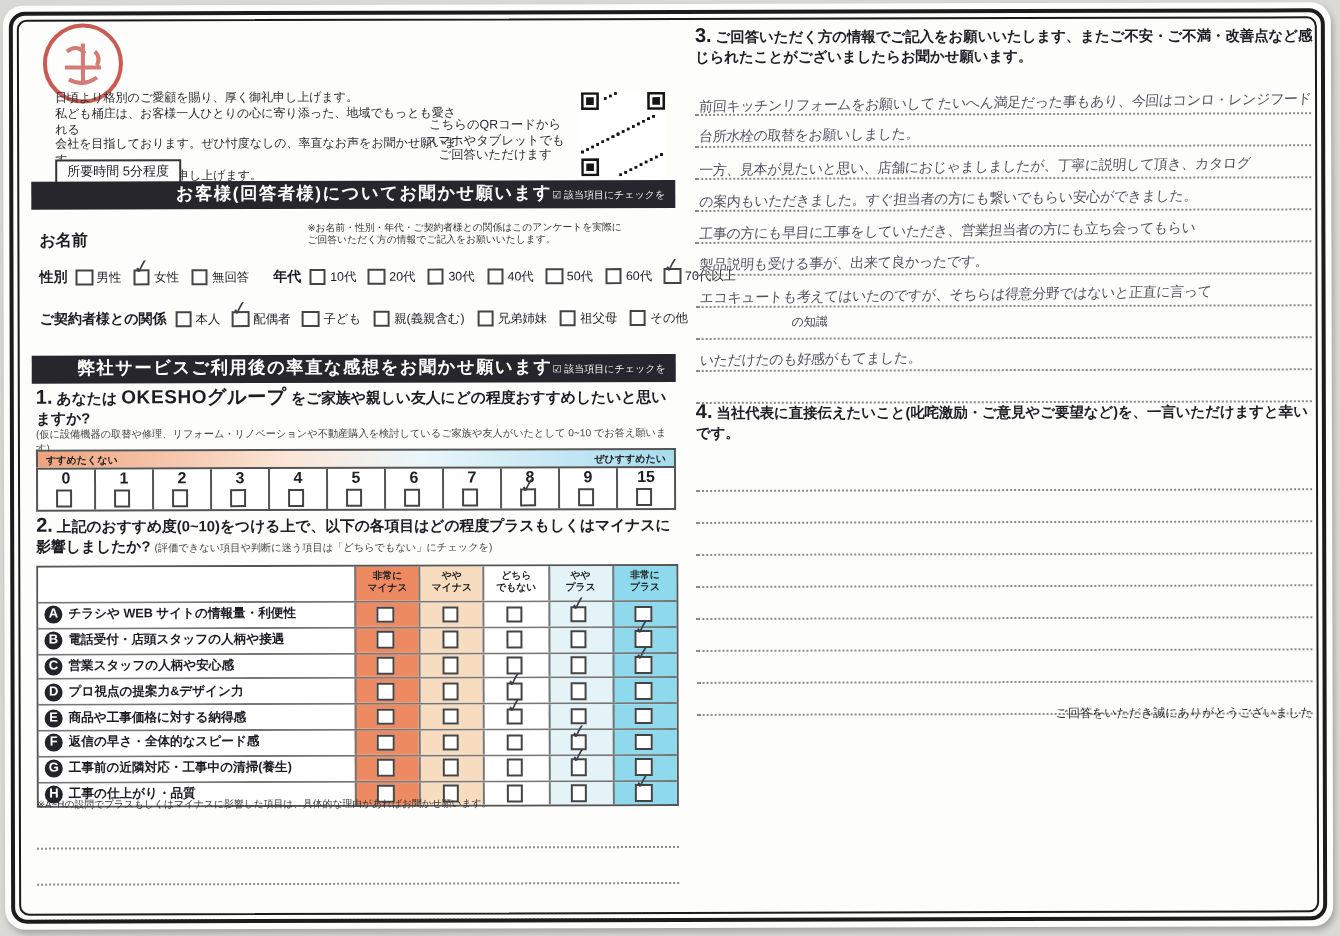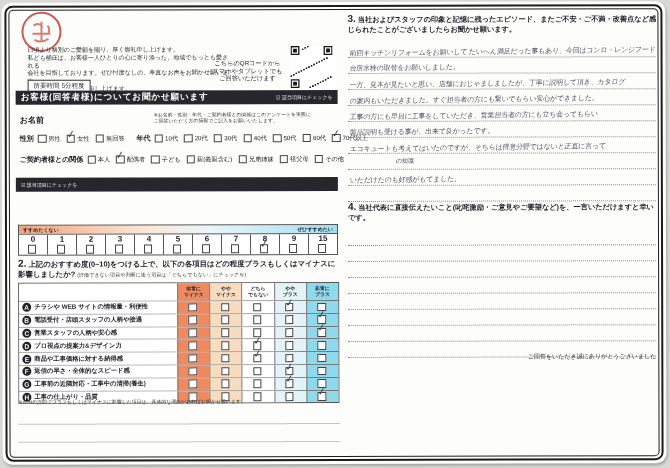--- a/index.html
+++ b/index.html
@@ -11,21 +11,21 @@
   .abs{position:absolute;}
   
   .seal{left:20px;top:9px;width:36px;height:36px;border:2px solid var(--seal);border-radius:50%;opacity:.85;}
   .seal svg{width:100%;height:100%;}
   .title{left:76px;top:13px;font-size:16.5px;font-weight:bold;letter-spacing:2.5px;}
   .intro{left:26px;top:44px;width:202px;font-size:6px;line-height:7.8px;color:#2a2a30;}
   .timebox{left:26px;top:77px;border:1px solid #333;padding:1px 5px;font-size:6.5px;background:#fff;}
   .qrnote{left:206px;top:57px;width:80px;font-size:6.2px;line-height:7.6px;text-align:center;color:#2a2a30;}
   .qr{left:289px;top:44px;width:42px;height:42px;}
   
-  .bar{left:14px;width:322px;height:14px;background:var(--bar);color:#fff;display:flex;align-items:center;justify-content:space-between;padding:0 5px;box-sizing:border-box;}
+  .bar{left:14px;width:322px;height:14px;background:var(--bar);color:#fff;display:flex;align-items:center;justify-content:flex-end;padding:0 5px;box-sizing:border-box;}
   .bar .btitle{font-size:8.6px;font-weight:bold;letter-spacing:.8px;white-space:nowrap;}
   .bar .badge{font-size:5px;white-space:nowrap;opacity:.95;}
   
   .flabel{font-weight:bold;font-size:7px;margin-right:4px;white-space:nowrap;}
   .optrow{display:flex;align-items:center;white-space:nowrap;}
   .optgroup{display:flex;align-items:center;}
   .opt{display:inline-flex;align-items:center;margin-right:6px;}
   .cb{position:relative;display:inline-block;width:6.5px;height:6.5px;border:1px solid #444;background:#fff;margin-right:2px;flex:none;}
   .tick{position:absolute;left:-1px;top:-6px;font-size:10px;font-weight:bold;color:var(--ink);transform:rotate(-8deg);line-height:10px;}
   .ol{font-size:6.2px;}
@@ -251,23 +251,28 @@
             <span class="ol">祖父母</span>
           </span>
           <span class="opt">
             <span class="cb"></span>
             <span class="ol">その他</span>
           </span>
         </span>
     </div>
 
     <div class="abs bar" style="top:175px">
+      <span class="btitle">弊社サービスご利用後の率直な感想をお聞かせ願います</span>
       <span class="badge">☑ 該当項目にチェックを</span>
     </div>
 
+    <div class="abs" style="left:16px;top:192px;width:321px;">
+      <div class="qtext"><span class="qnum">1.</span><span>あなたは</span> <span class="brand">OKESHOグループ</span> <span>をご家族や親しい友人にどの程度おすすめしたいと思いますか?</span></div>
+      <div class="qnote">(仮に設備機器の取替や修理、リフォーム・リノベーションや不動産購入を検討しているご家族や友人がいたとして 0~10 でお答え願います)</div>
+    </div>
     <div class="abs scaleband">
       <span>すすめたくない</span>
       <span>ぜひすすめたい</span>
     </div>
     <div class="abs scalerow" id="scalerow">
         <div class="scell">
           <span class="snum">0</span>
           <span class="cb"></span>
         </div>
         <div class="scell">
@@ -522,21 +527,21 @@
         </div>
       </div>
     <div class="abs footnote">※A~Hの設問でプラスもしくはマイナスに影響した項目は、具体的な理由があればお聞かせ願います。</div>
     <div class="abs linegrp" style="left:16px;top:404px;width:321px;">
         <div class="dline" style="height:17px"></div>
         <div class="dline" style="height:17px"></div>
         <div class="dline" style="height:17px"></div>
       </div>
 
     <div class="abs q3block">
-      <div class="qtext" style="font-size:7.2px;"><span class="qnum">3.</span><span>当社およびスタッフの印象と記憶に残ったエピソード、またご不安・ご不満・改善点など感じられたことがございましたらお聞かせ願います。</span></div>
+      <div class="qtext" style="font-size:7.2px;"><span class="qnum">3.</span><span>ご回答いただく方の情報でご記入をお願いいたします、またご不安・ご不満・改善点など感じられたことがございましたらお聞かせ願います。</span></div>
     </div>
     <div class="abs linegrp" style="left:346px;top:40px;width:308px;">
         <div class="dline" style="height:15px">
           <span class="hw">前回キッチンリフォームをお願いして たいへん満足だった事もあり、今回はコンロ・レンジフード</span>
         </div>
         <div class="dline" style="height:15px">
           <span class="hw">台所水栓の取替をお願いしました。</span>
         </div>
         <div class="dline" style="height:15px">
           <span class="hw">一方、見本が見たいと思い、店舗におじゃましましたが、丁寧に説明して頂き、カタログ</span>

